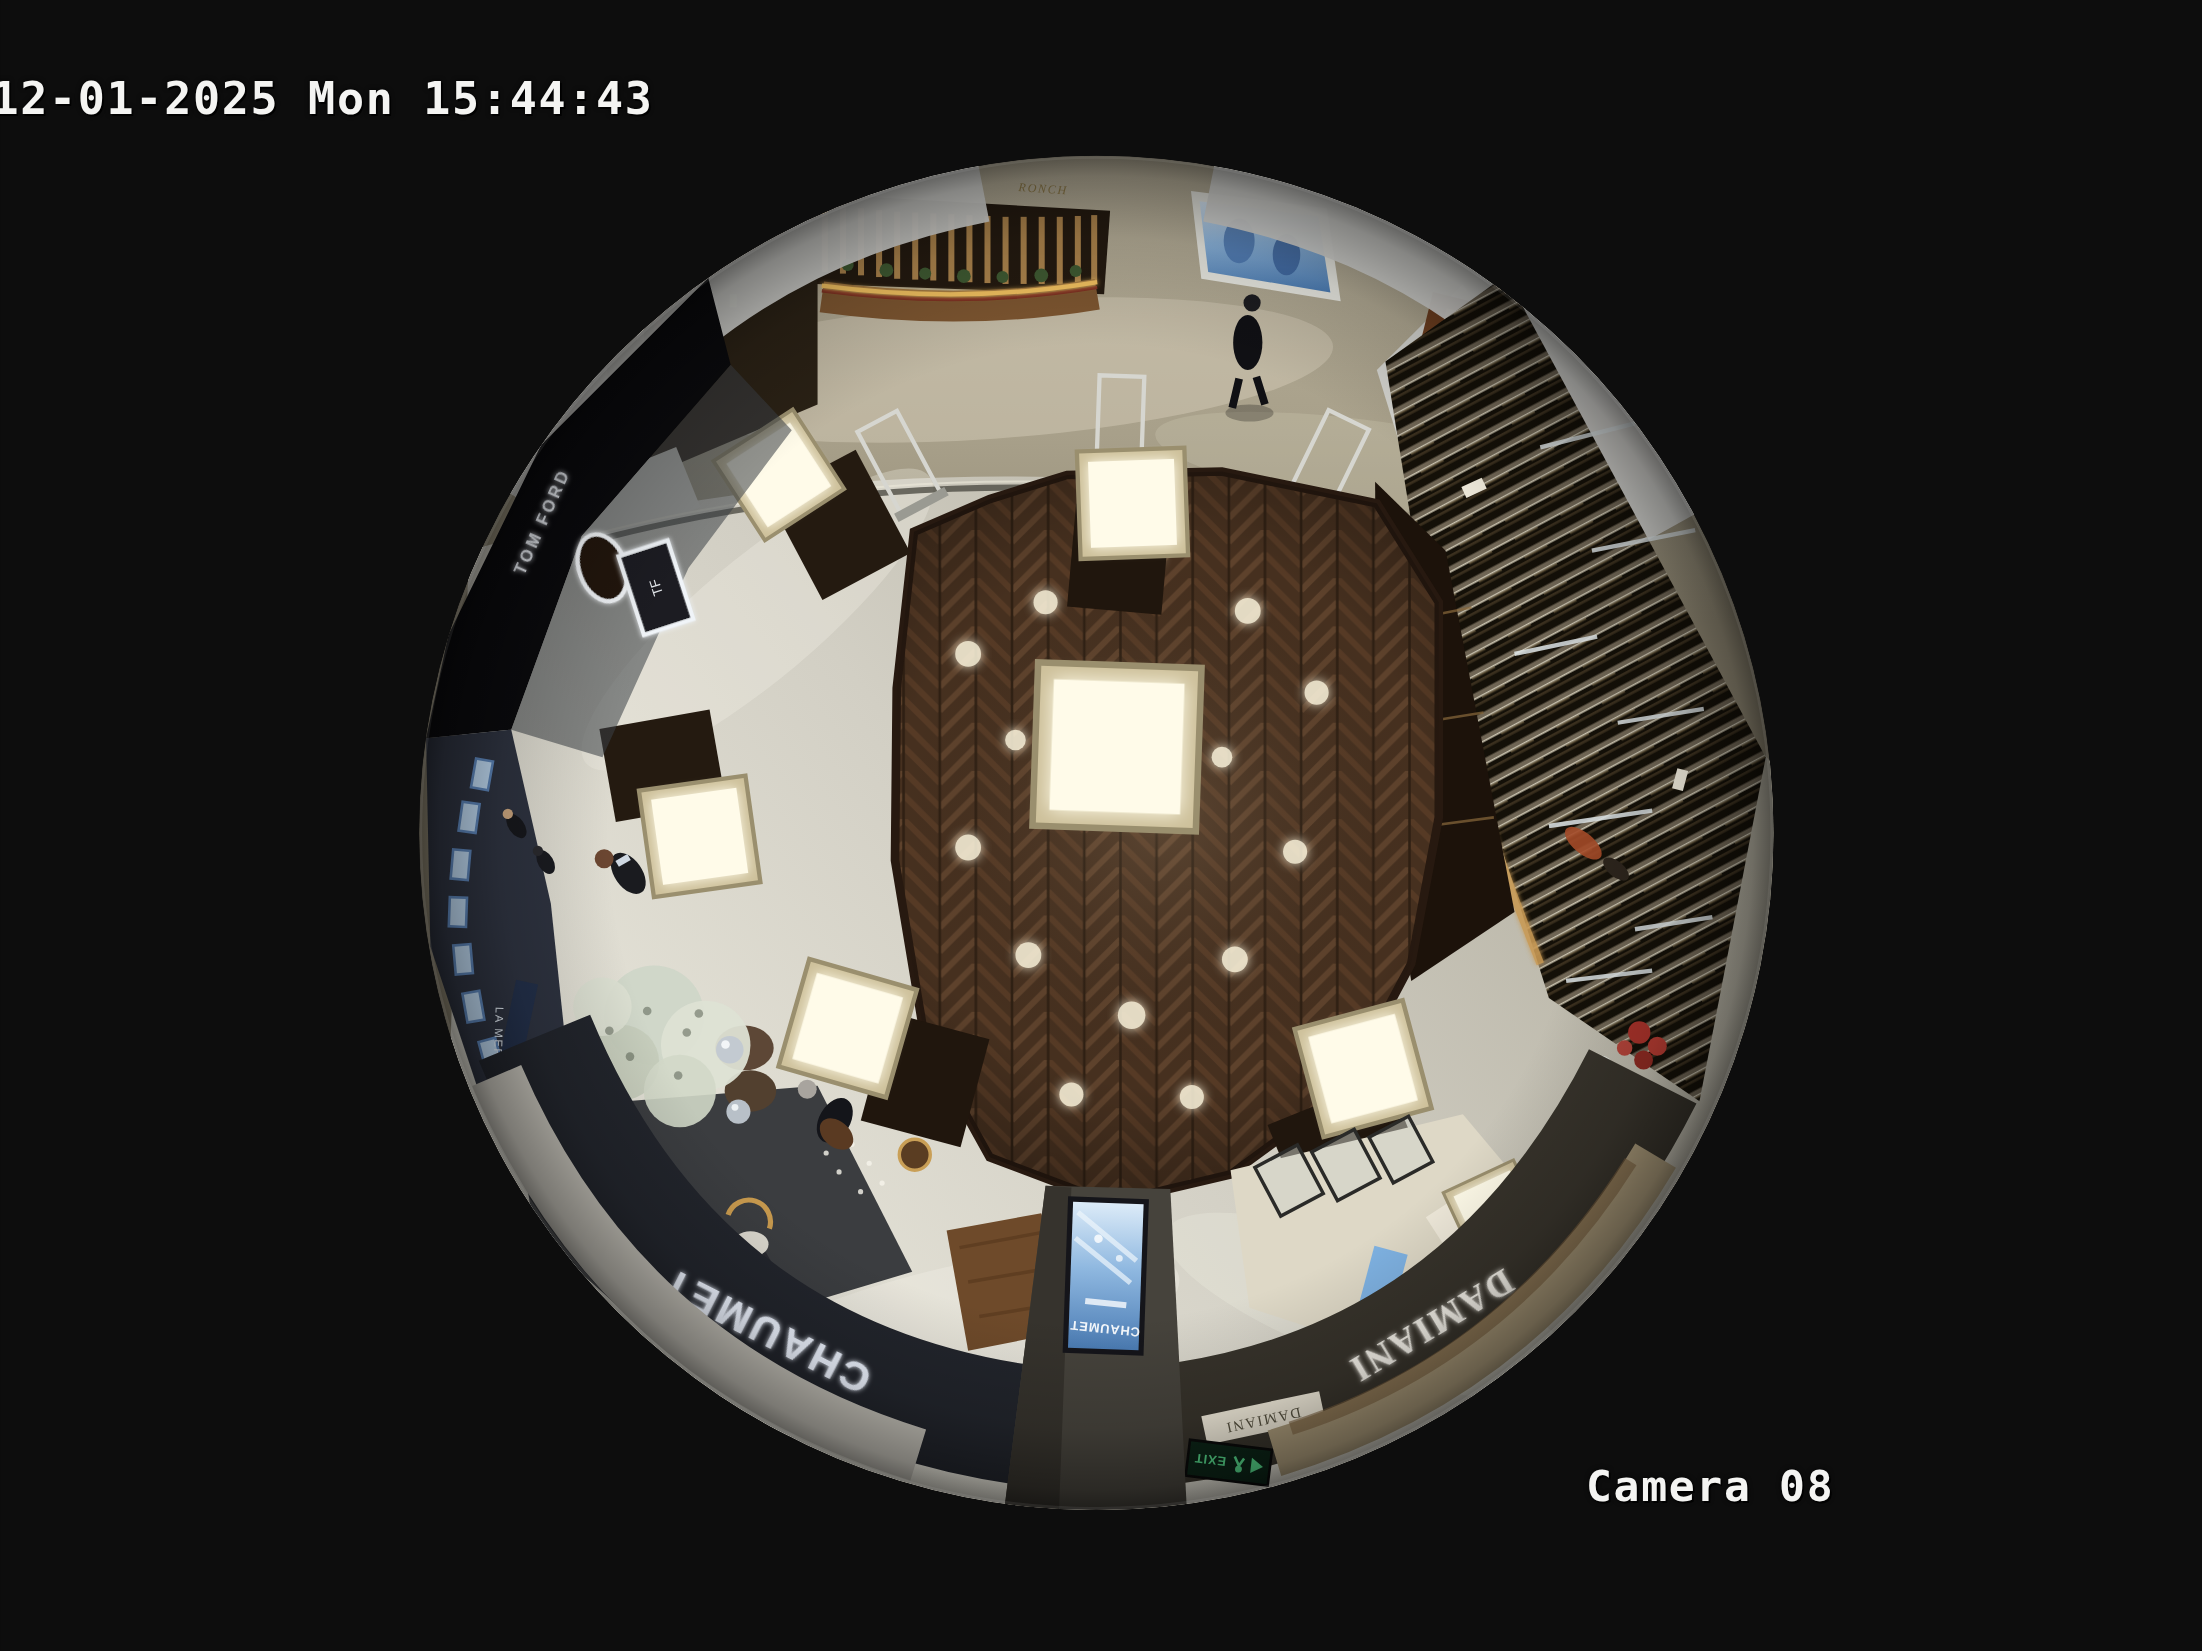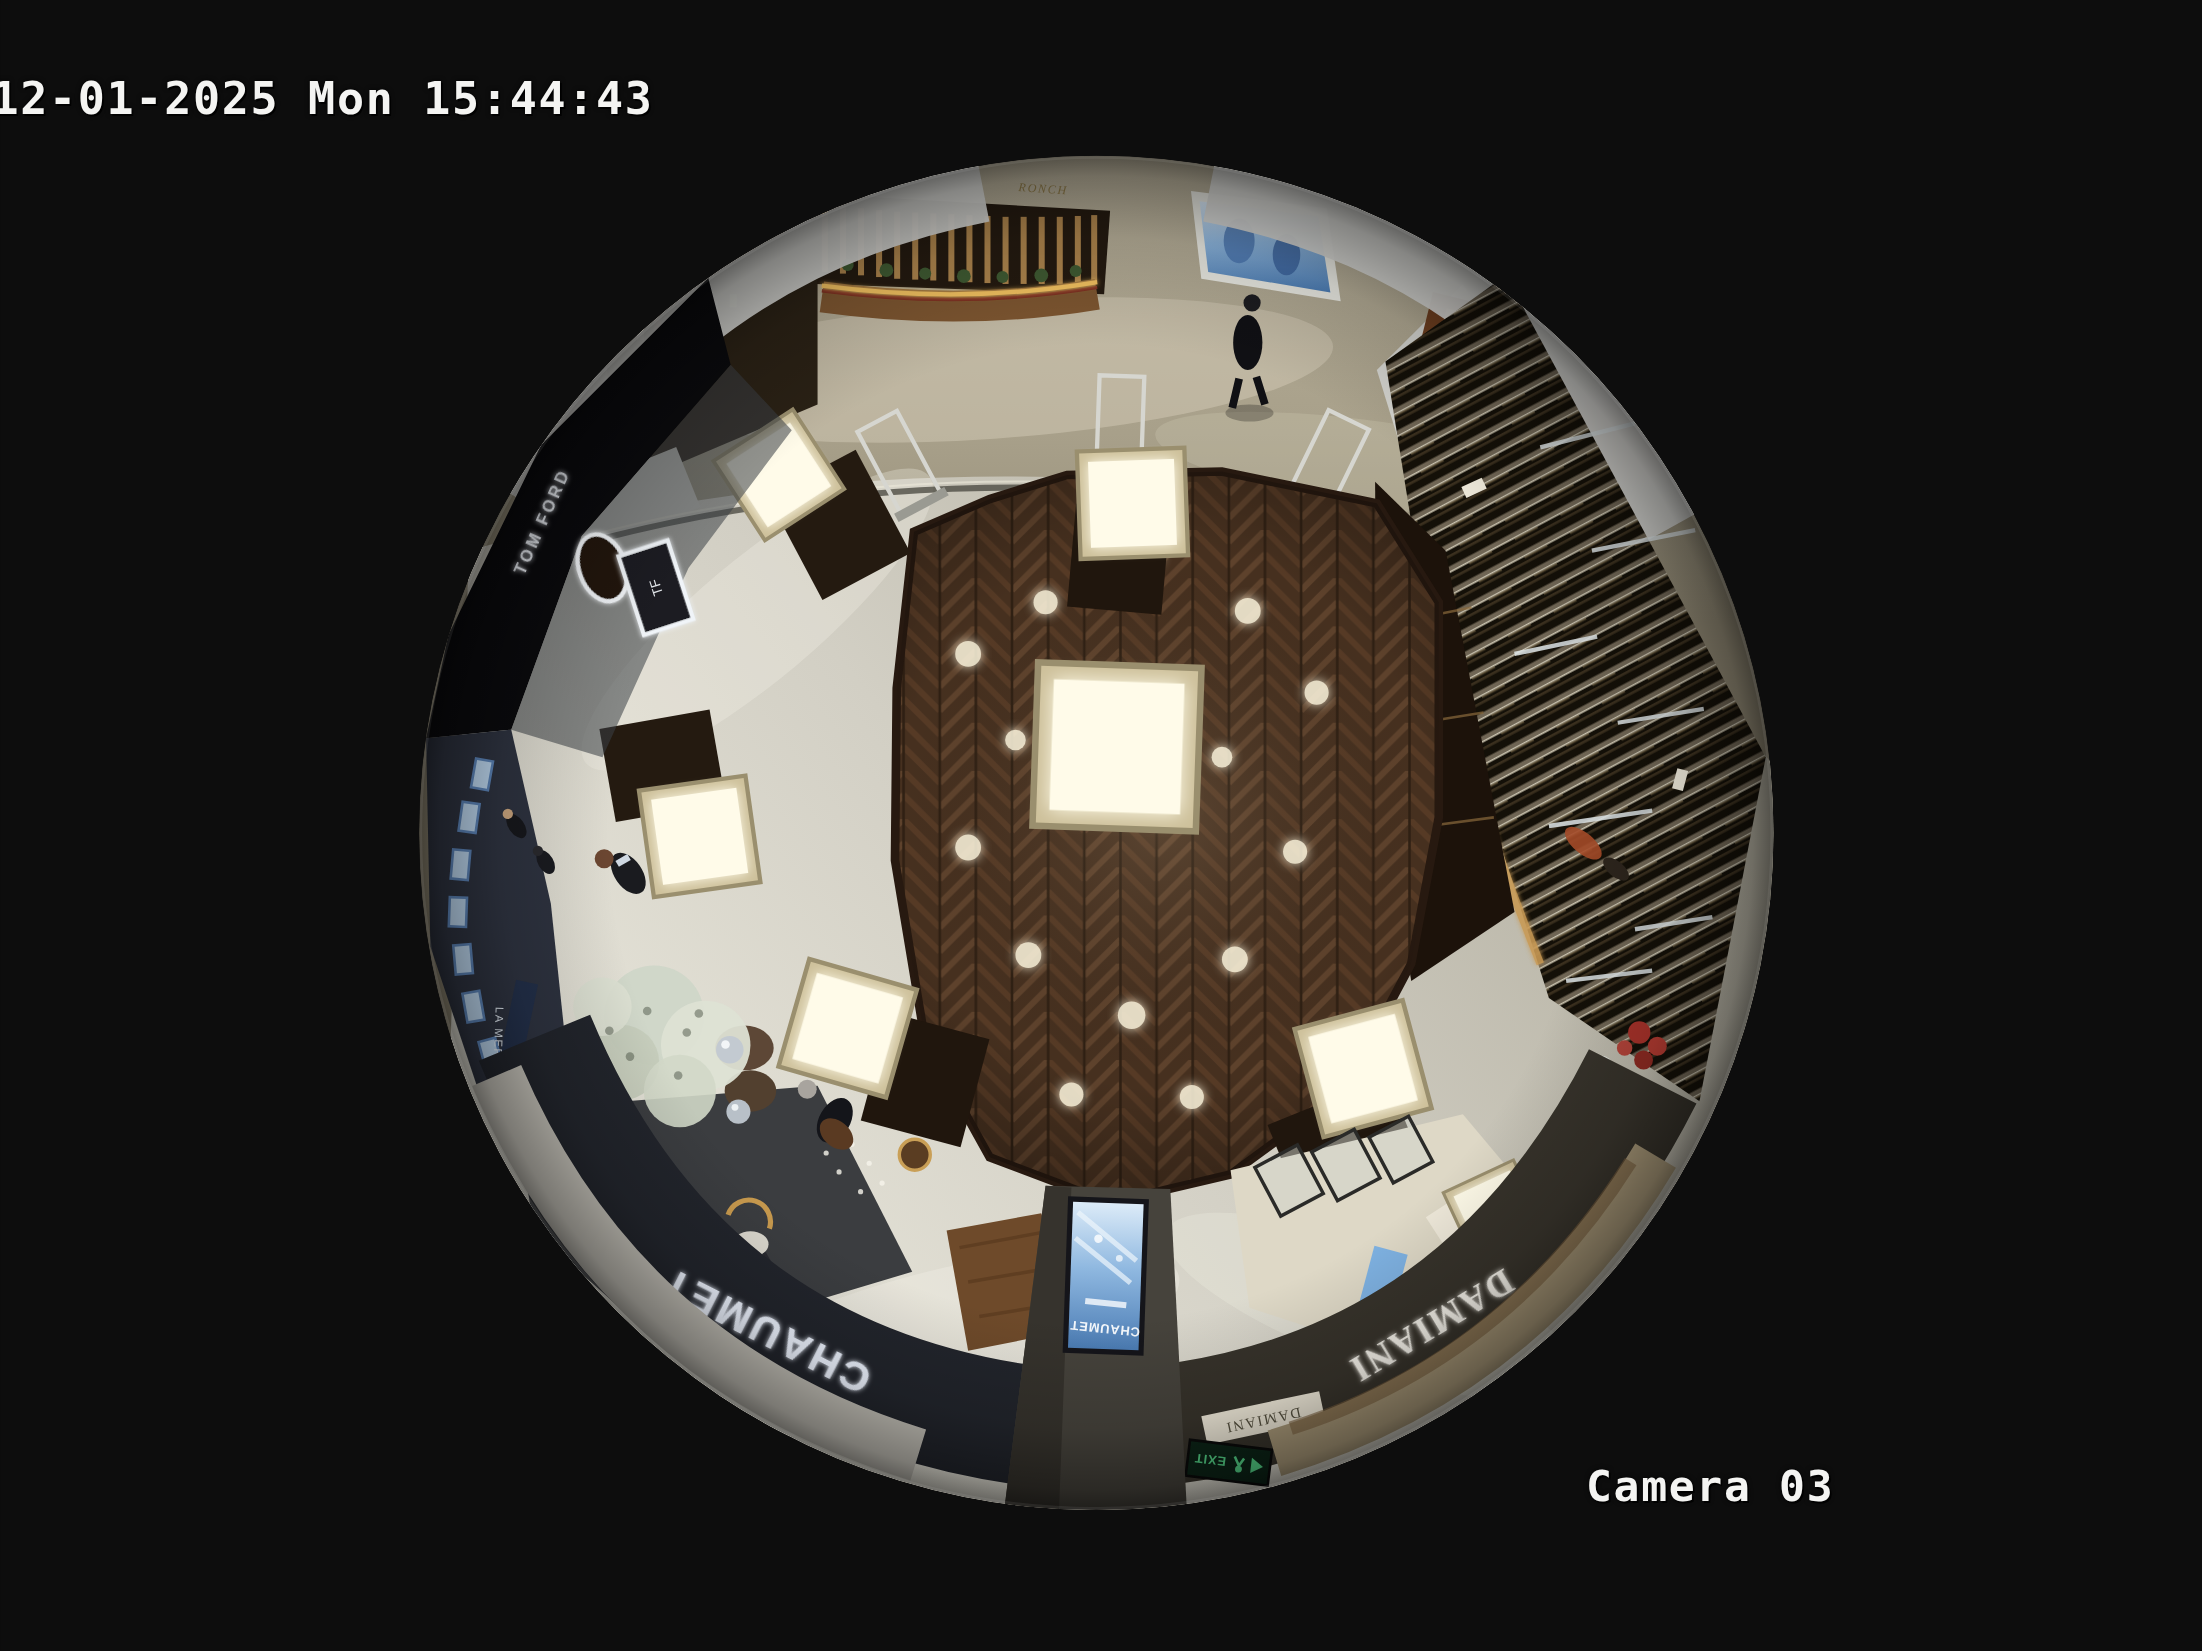--- a/index.html
+++ b/index.html
@@ -390,14 +390,14 @@
     <path d="M577,1250 Q720,1584 1067,1691" stroke="#c6c3ba" stroke-width="62" fill="none"></path>
     <path d="M1481,1689 Q1770,1602 1924,1343" stroke="#a89878" stroke-width="55" fill="none"></path>
     <path d="M1500,1660 Q1750,1580 1895,1350" stroke="#7a5f3e" stroke-width="16" fill="none" opacity=".6"></path>
 
     <circle cx="1274" cy="968" r="787" fill="url(#vig)"></circle>
     <circle cx="1274" cy="968" r="785" fill="none" stroke="#ffffff" stroke-opacity=".07" stroke-width="3"></circle>
   </g>
 </svg>
 
 <div id="ts" class="osd">12-01-2025 Mon 15:44:43</div>
-<div id="cam" class="osd">Camera 03</div>
+<div id="cam" class="osd">Camera 08</div>
 
 
 </body></html>

